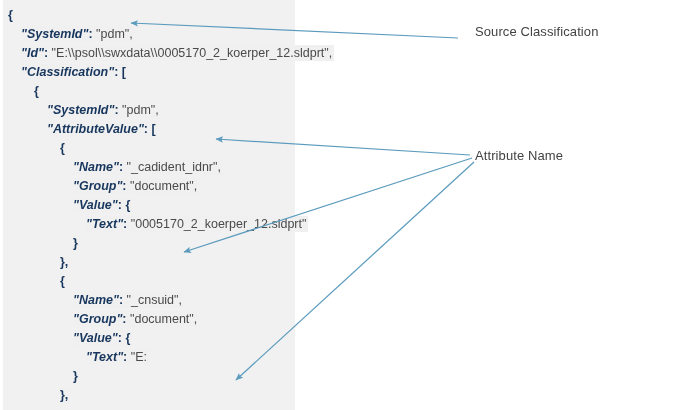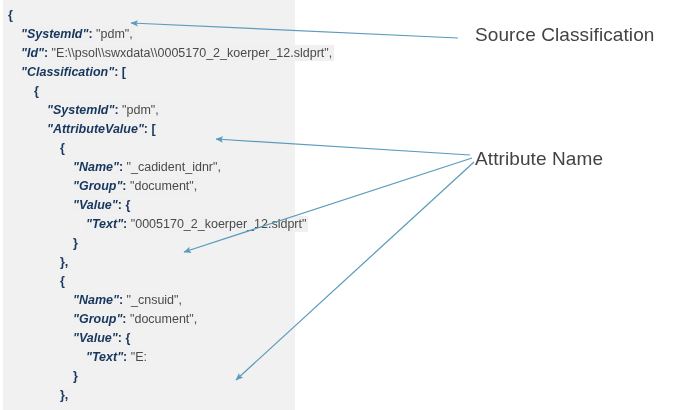--- a/index.html
+++ b/index.html
@@ -71,21 +71,21 @@
   #annotation-svg {
     position: absolute;
     left: 0;
     top: 0;
     width: 675px;
     height: 410px;
     pointer-events: none;
   }
   .callout-label {
     position: absolute;
-    font-size: 19px;
+    font-size: 13px;
     color: #434343;
     white-space: nowrap;
     letter-spacing: 0.1px;
   }
   #label-source-classification { left: 475px; top: 24px; }
   #label-attribute-name       { left: 475px; top: 148px; }
 </style>
 </head>
 <body>
 

